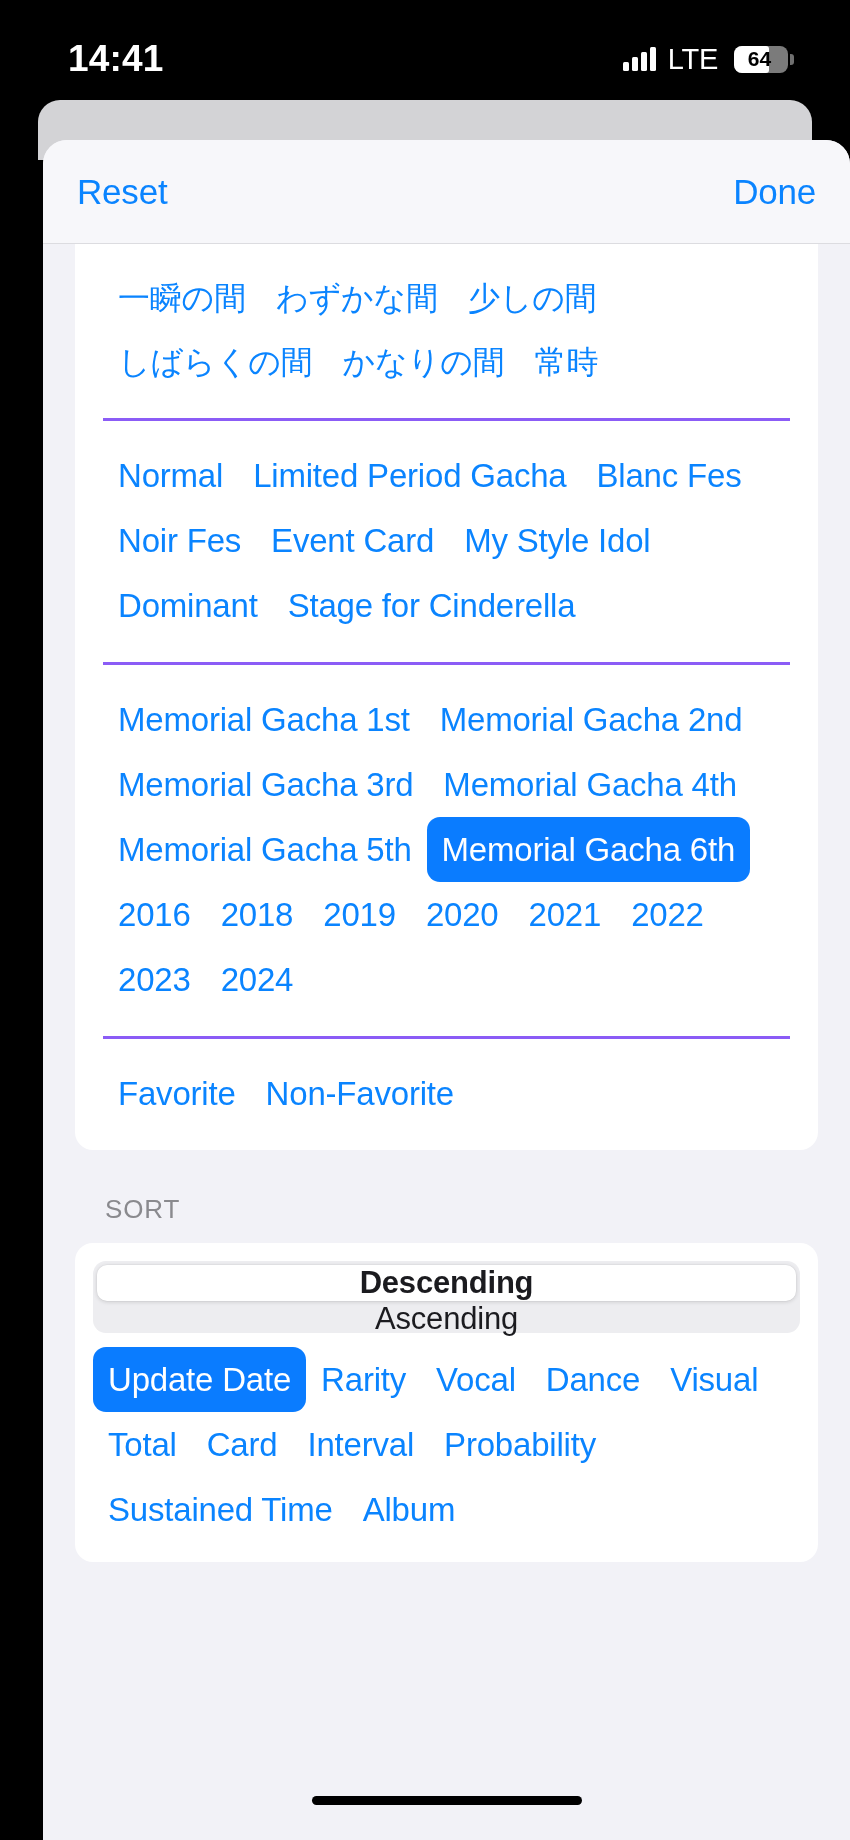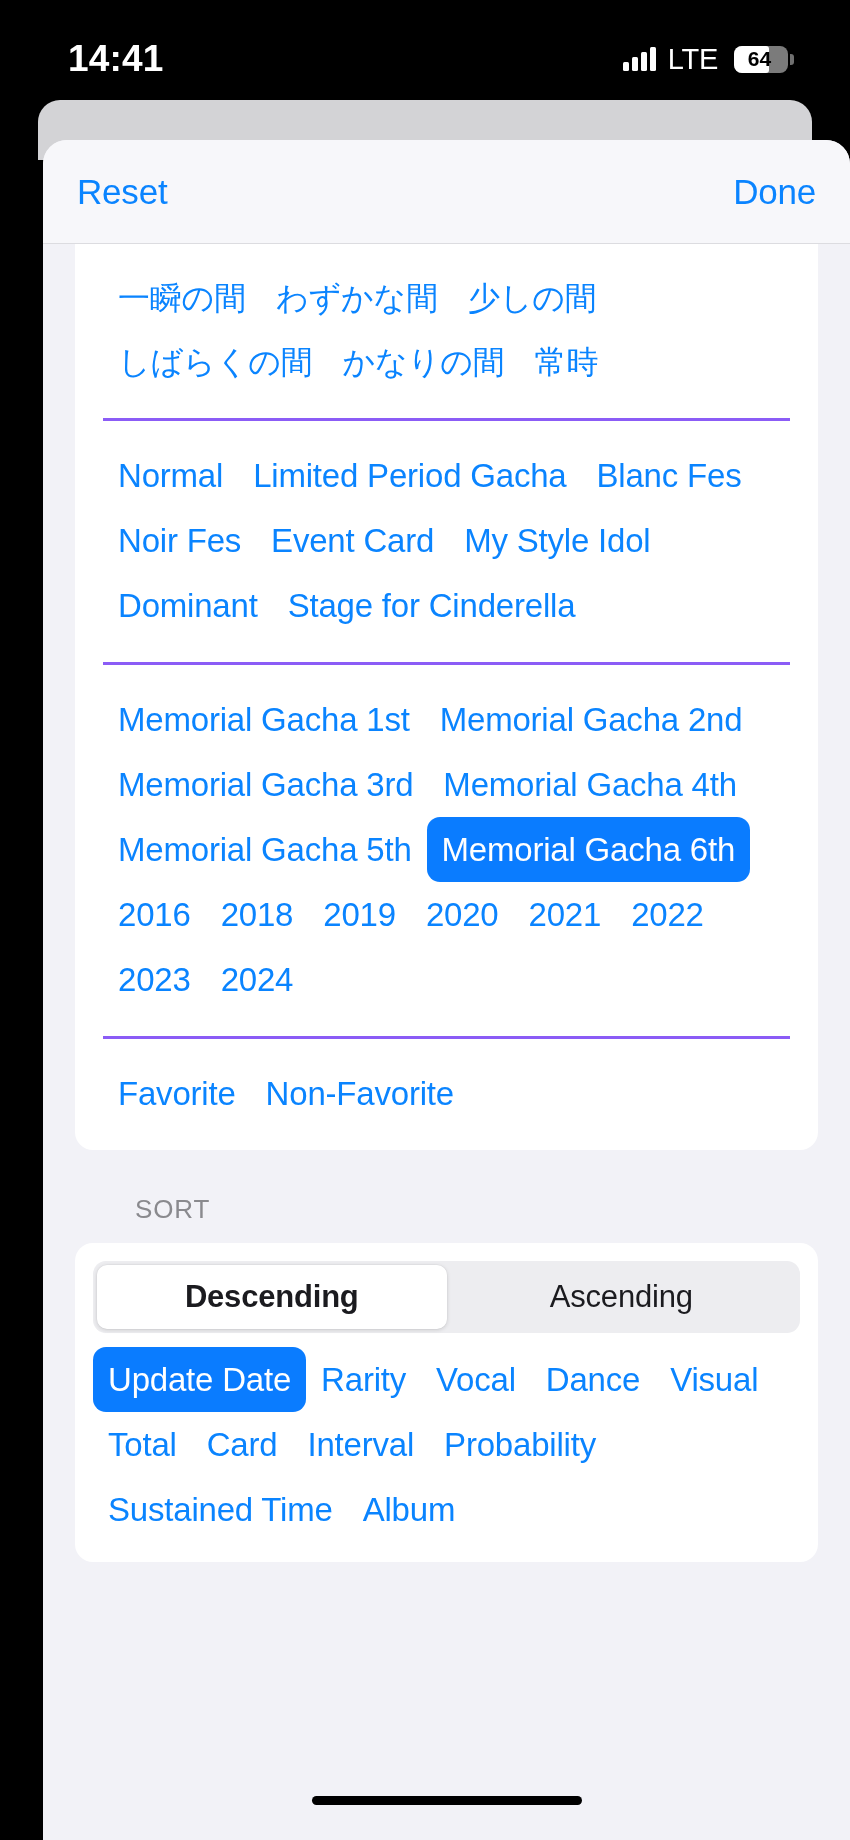--- a/index.html
+++ b/index.html
@@ -188,29 +188,30 @@
     background: #0a7cff;
     color: #ffffff;
     text-align: center;
   }
 
   
   .section-label {
     font-size: 26px;
     color: #8a8a8e;
     letter-spacing: 0.9px;
-    padding: 44px 0 18px 92px;
+    padding: 44px 0 18px 62px;
   }
 
   .segmented {
     display: flex;
     background: #ededf0;
     border-radius: 13px;
     padding: 4px;
     height: 72px;
+    flex-direction: column;
   }
   .segment {
     flex: 1 1 50%;
     display: flex;
     align-items: center;
     justify-content: center;
     font-size: 31px;
     color: #1b1b1f;
     border-radius: 10px;
     letter-spacing: -0.2px;

